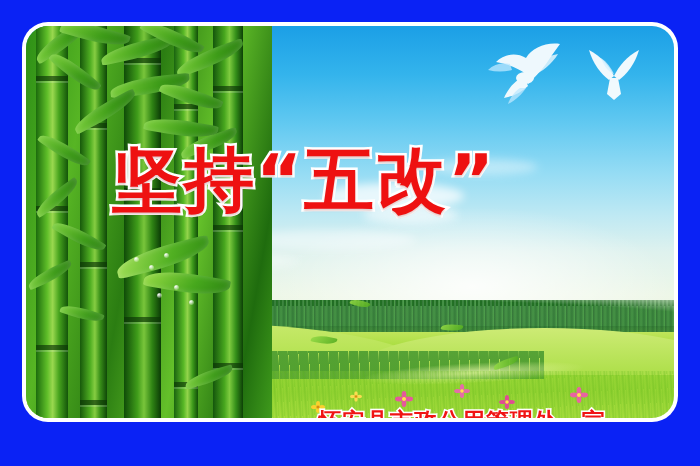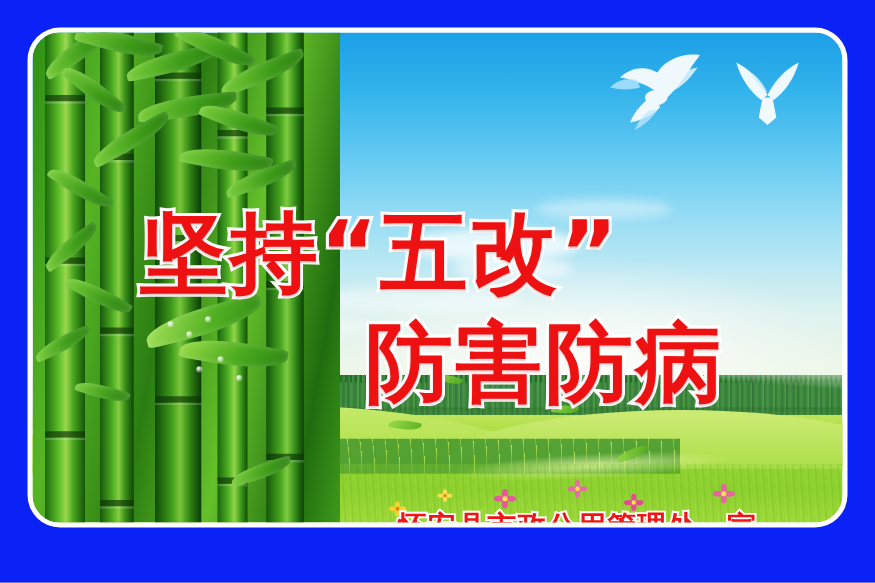--- a/index.html
+++ b/index.html
@@ -149,21 +149,20 @@
   .hl-line{
     position:absolute;
     font-family:"DejaVu Sans","Liberation Sans",sans-serif;
     font-weight:bold;
     color:#ee1111;
     letter-spacing:2px;
     white-space:nowrap;
     -webkit-text-stroke:5px #ffffff;
     paint-order:stroke fill;
     text-shadow:0 2px 2px rgba(120,0,0,.20);
-    margin-top:22px;
   }
   .hl1{left:86px;top:108px;font-size:70px;}
   .hl2{left:266px;top:196px;font-size:70px;}
 
   .sub{
     position:absolute;left:292px;top:380px;
     font-family:"DejaVu Sans","Liberation Sans",sans-serif;
     font-weight:bold;font-size:23px;letter-spacing:1px;
     color:#f01414;
     -webkit-text-stroke:3px #ffffff;
@@ -390,20 +389,19 @@
         <div class="leaf" style="left:10%;top:52%;width:56px;height:13px;transform:rotate(30deg);"></div>
         <div class="leaf" style="left:0%;top:62%;width:48px;height:12px;transform:rotate(-24deg);"></div>
         <div class="leaf" style="left:14%;top:72%;width:44px;height:11px;transform:rotate(18deg);"></div>
         <div class="leaf" style="left:64%;top:88%;width:50px;height:12px;transform:rotate(-16deg);"></div>
 
         <div class="bamboo-fade"></div>
       </div>
 
       <div class="headline">
         <div class="hl-line hl1">坚持“五改”</div>
-        <div class="hl-line hl2">防害防病</div>
       </div>
 
       <div class="sub">怀安县市政公用管理处　宣</div>
 
     </div>
   </div>
 </div>
 
 </body></html>

